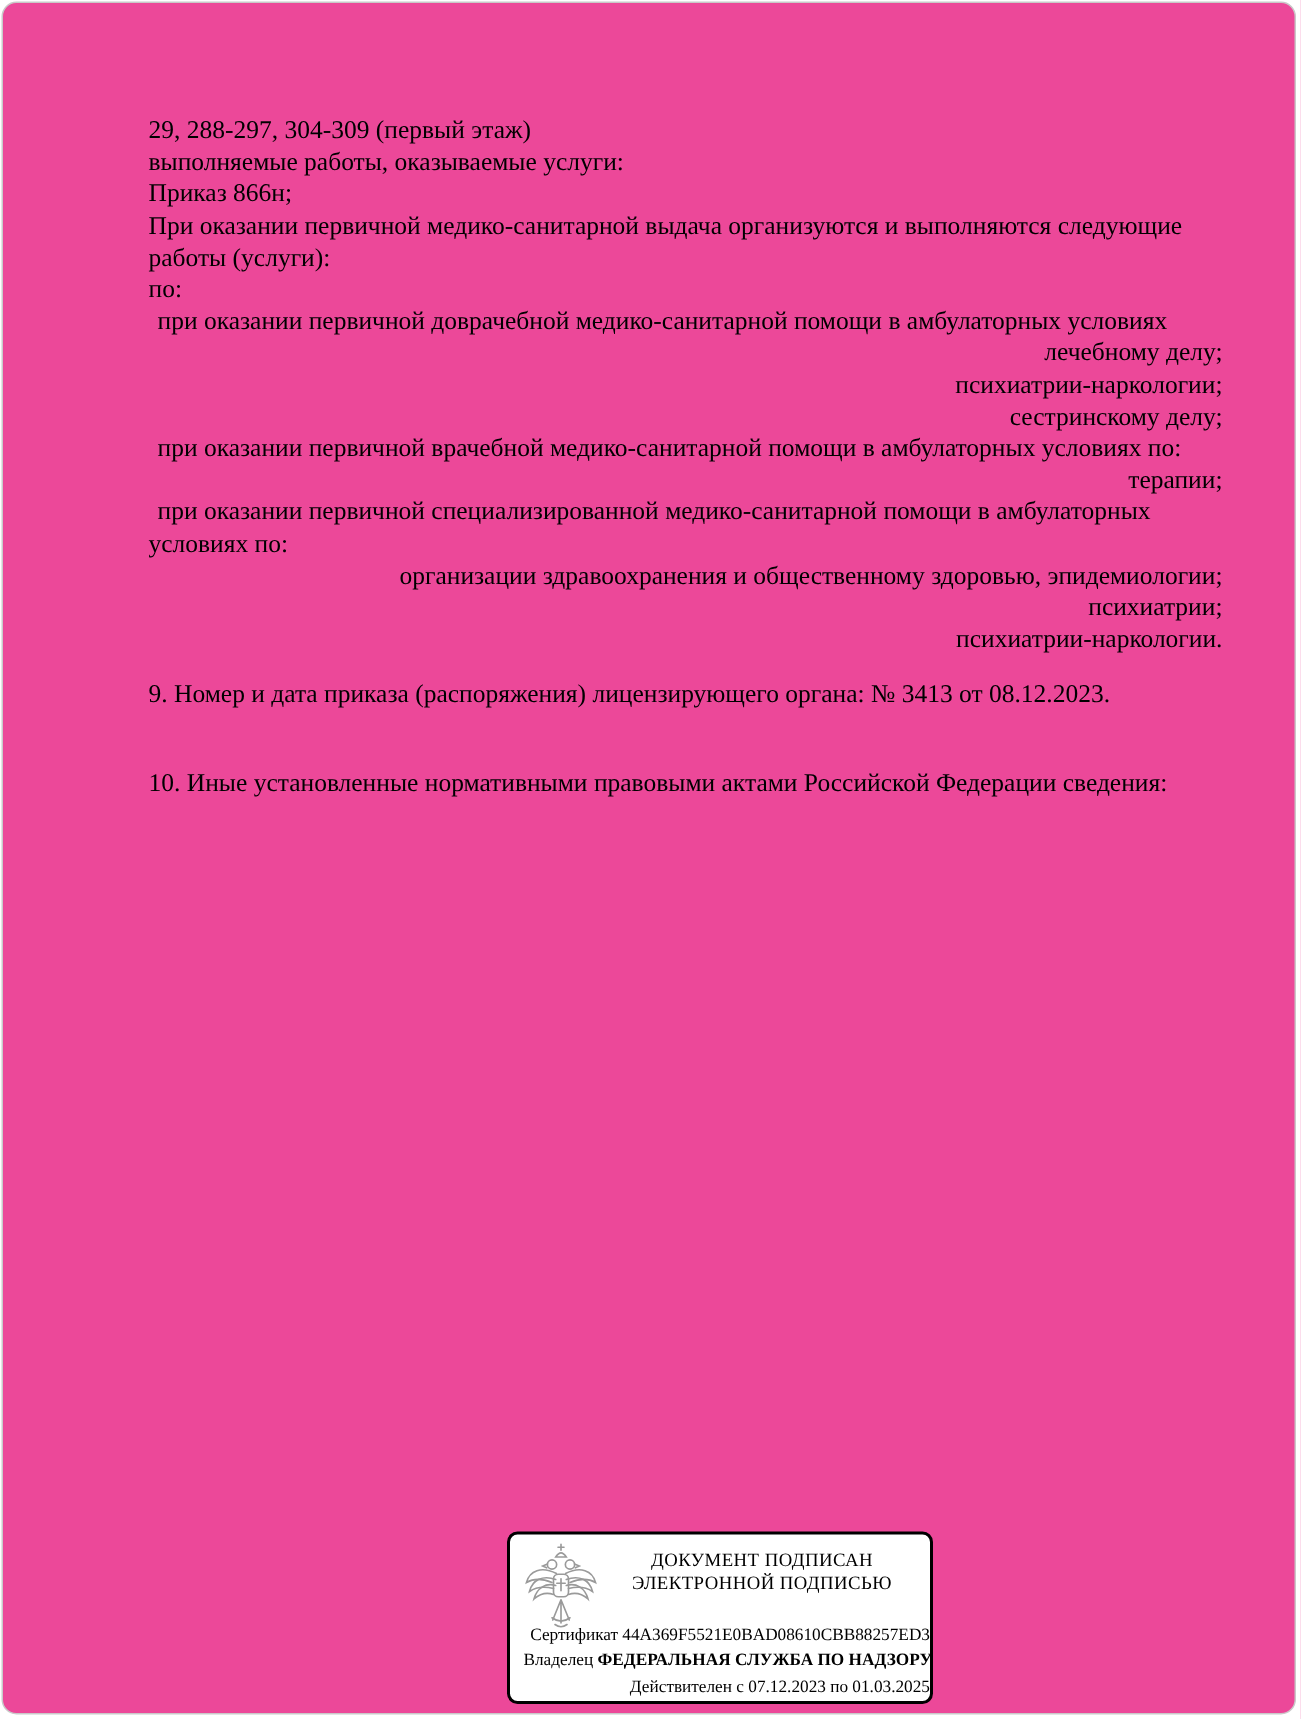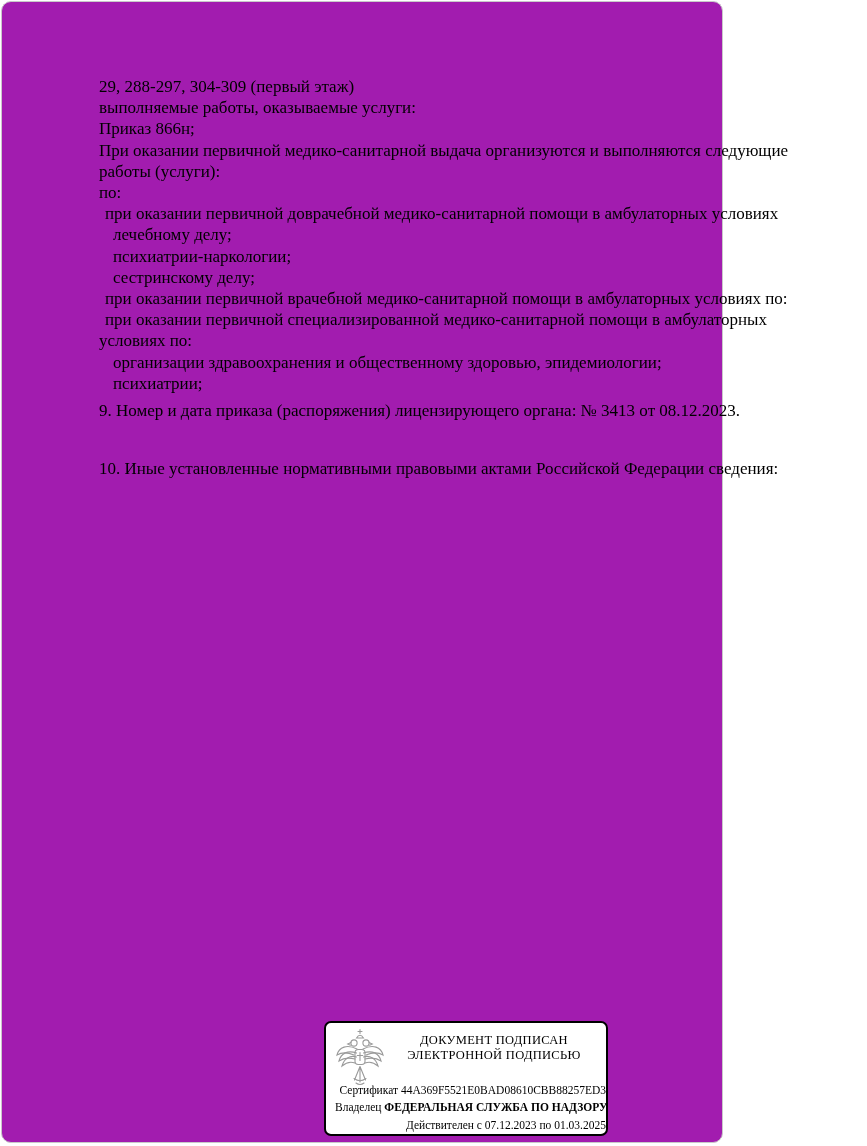--- a/index.html
+++ b/index.html
@@ -11,47 +11,47 @@
     position: relative;
     width: 867px;
     height: 1146px;
     background: #ffffff;
     overflow: hidden;
   }
   .page {
     position: absolute;
     left: 1px;
     top: 1px;
-    width: 722px;
+    width: 863px;
     height: 1142px;
-    background: #a21caf;
+    background: #ec4899;
     border: 1px solid #c9c9c9;
     border-radius: 10px;
     box-sizing: border-box;
   }
   .doc-body {
     position: absolute;
     left: 97px;
     top: 74px;
     width: 716px;
     font-family: "Liberation Serif", "DejaVu Serif", serif;
     font-size: 17px;
     line-height: 21.2px;
     color: #000000;
   }
   .line { white-space: nowrap; }
   .ind1 { padding-left: 6px; }
-  .ind2 { padding-left: 14px; }
-  .para-item9  { margin-top: 6px; }
+  .ind2 { padding-left: 14px; text-align: right; }
+  .para-item9  { margin-top: 16px; }
   .para-item10 { margin-top: 37px; }
   .para-note   { margin-top: 21px; }
 
   .sig-box {
     position: absolute;
-    left: 322px;
+    left: 336px;
     top: 1019px;
     width: 284px;
     height: 115px;
     border: 2px solid #000000;
     border-radius: 7px;
     box-sizing: border-box;
     background: #ffffff;
     overflow: hidden;
     font-family: "Liberation Serif", "DejaVu Serif", serif;
     color: #000000;
@@ -98,24 +98,26 @@
         <div class="line">выполняемые работы, оказываемые услуги:</div>
         <div class="line">Приказ 866н;</div>
         <div class="line">При оказании первичной медико-санитарной выдача организуются и выполняются следующие</div>
         <div class="line">работы (услуги):</div>
         <div class="line">по:</div>
         <div class="line ind1">при оказании первичной доврачебной медико-санитарной помощи в амбулаторных условиях</div>
         <div class="line ind2">лечебному делу;</div>
         <div class="line ind2">психиатрии-наркологии;</div>
         <div class="line ind2">сестринскому делу;</div>
         <div class="line ind1">при оказании первичной врачебной медико-санитарной помощи в амбулаторных условиях по:</div>
+        <div class="line ind2">терапии;</div>
         <div class="line ind1">при оказании первичной специализированной медико-санитарной помощи в амбулаторных</div>
         <div class="line">условиях по:</div>
         <div class="line ind2">организации здравоохранения и общественному здоровью, эпидемиологии;</div>
         <div class="line ind2">психиатрии;</div>
+        <div class="line ind2">психиатрии-наркологии.</div>
       </div>
 
       <div class="line para-item9">9. Номер и дата приказа (распоряжения) лицензирующего органа: № 3413 от 08.12.2023.</div>
 
       <div class="para-item10">
         <div class="line">10. Иные установленные нормативными правовыми актами Российской Федерации сведения:</div>
       </div>
 
     </div>
 

